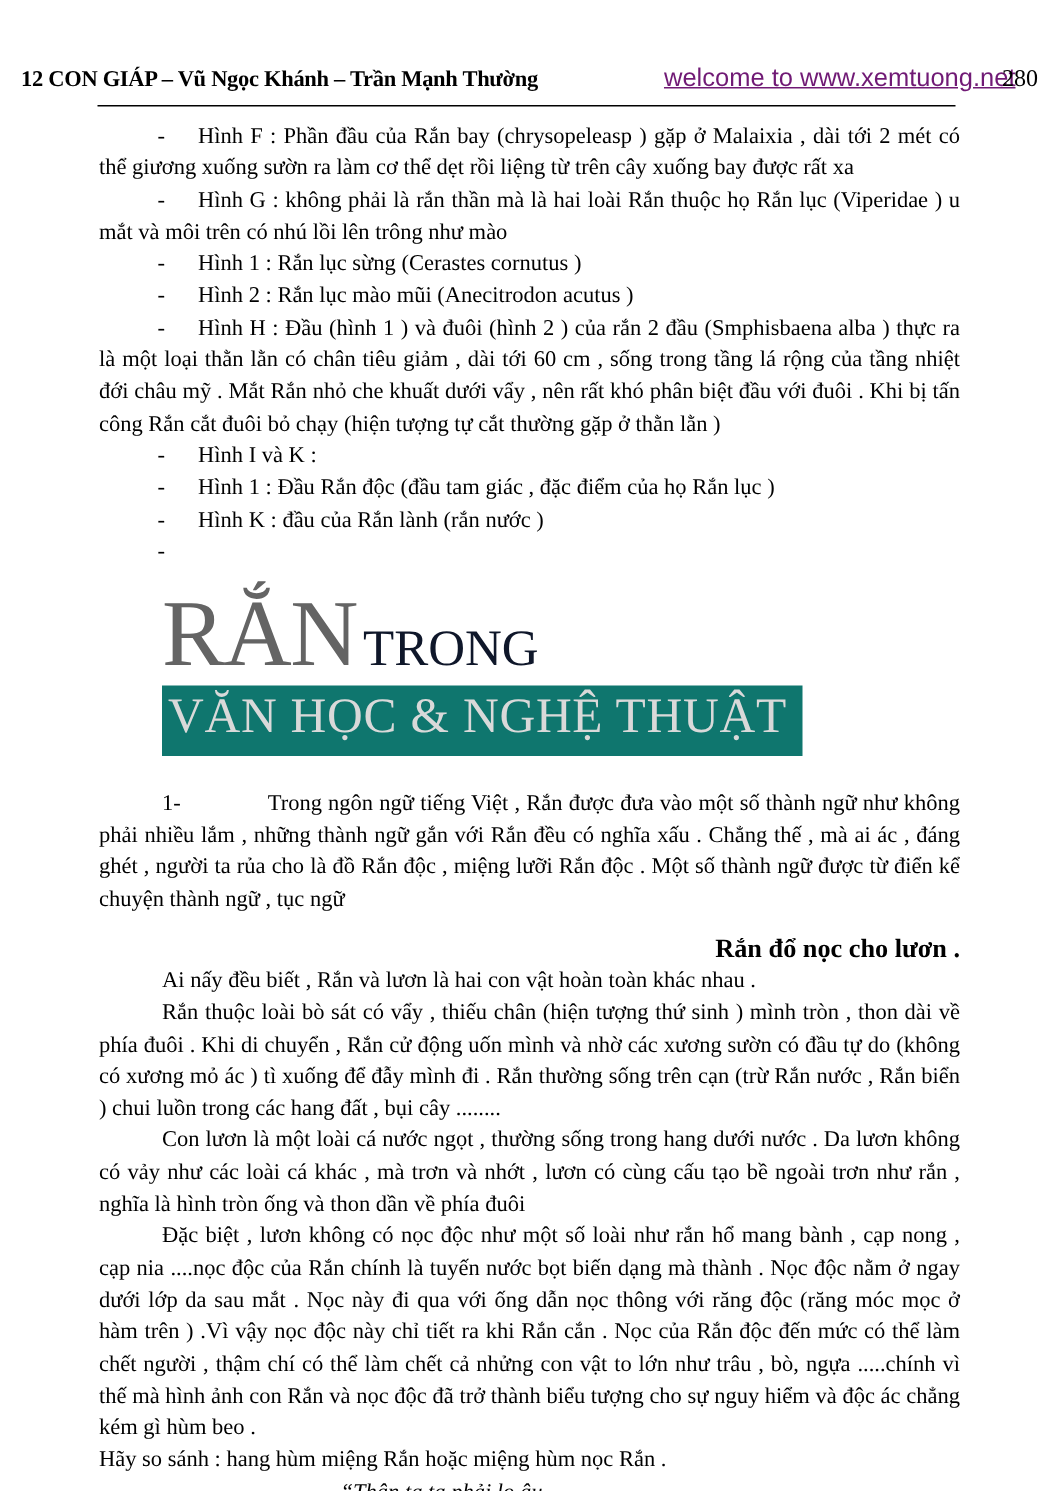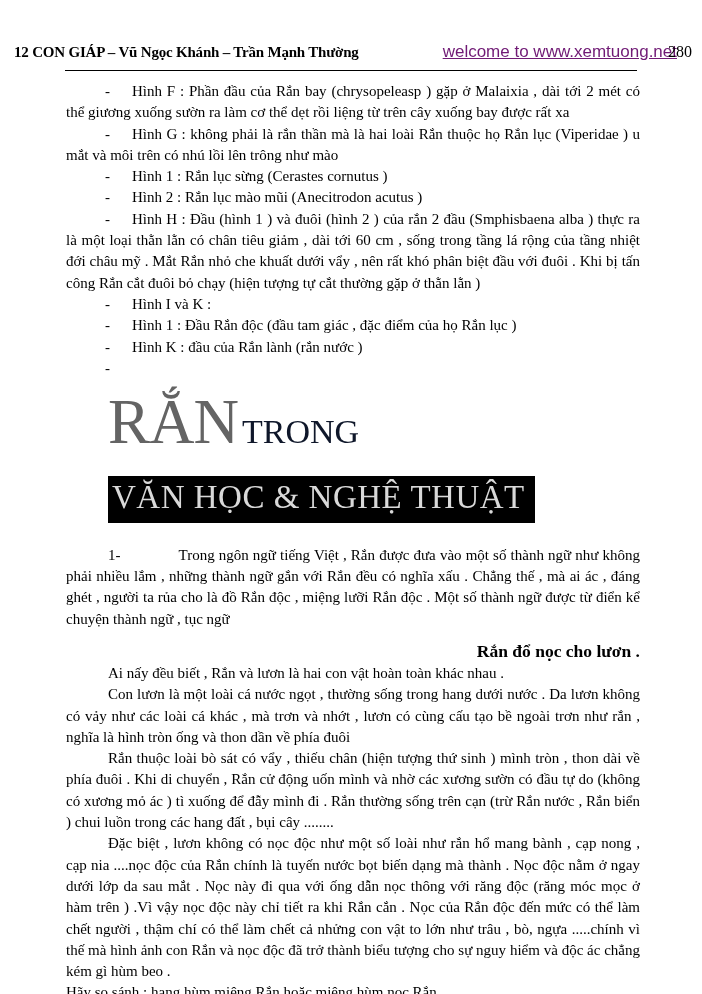--- a/index.html
+++ b/index.html
@@ -28,22 +28,22 @@
   p { margin:0; }
   .li { text-indent:39px; }
   .dash { display:inline; }
   .gap { display:inline-block; width:22px; }
 
   .title-block { margin:12px 0 0 42px; text-align:left; }
   .title-line { line-height:1; }
   .title-main { font-size:63px; color:#646464; letter-spacing:-1px; }
   .title-sub  { font-size:34px; color:#0f172a; margin-left:4px; }
   .title-banner {
-    display:inline-block; background:#000000; color:#d9d9d9;
-    font-size:33px; line-height:1.2; padding:2px 10px 5px 4px; margin-top:22px;
+    display:inline-block; background:#0f766e; color:#d9d9d9;
+    font-size:33px; line-height:1.2; padding:2px 10px 5px 4px; margin-top:3px;
     letter-spacing:0.5px; white-space:nowrap;
   }
 
   .para { text-indent:42px; }
   .intro { margin-top:22px; }
   .num { display:inline; }
   .numgap { display:inline-block; width:58px; }
 
   .section-heading {
     margin:9px 0 0 42px; font-size:17.5px; font-weight:bold; text-align:right;
@@ -80,21 +80,21 @@
     <div class="title-block">
       <div class="title-line"><span class="title-main">RẮN</span><span class="title-sub">TRONG</span></div>
       <div class="title-banner">VĂN HỌC &amp; NGHỆ THUẬT</div>
     </div>
 
     <p class="para intro"><span class="num">1-</span><span class="numgap"></span><span>Trong ngôn ngữ tiếng Việt , Rắn được đưa vào một số thành ngữ như không phải nhiều lắm , những thành ngữ gắn với Rắn đều có nghĩa xấu . Chẳng thế , mà ai ác , đáng ghét , người ta rủa cho là đồ Rắn độc , miệng lưỡi Rắn độc . Một số thành ngữ được từ điển kể chuyện thành ngữ , tục ngữ</span></p>
 
     <p class="section-heading">Rắn đổ nọc cho lươn .</p>
 
     <p class="para">Ai nấy đều biết , Rắn và lươn là hai con vật hoàn toàn khác nhau .</p>
+    <p class="para">Rắn thuộc loài bò sát có vẩy , thiếu chân (hiện tượng thứ sinh ) mình tròn , thon dài về phía đuôi . Khi di chuyển , Rắn cử động uốn mình và nhờ các xương sườn có đầu tự do (không có xương mỏ ác ) tì xuống để đẫy mình đi . Rắn thường sống trên cạn (trừ Rắn nước , Rắn biển ) chui luồn trong các hang đất , bụi cây ........</p>
     <p class="para">Con lươn là một loài cá nước ngọt , thường sống trong hang dưới nước . Da lươn không có vảy như các loài cá khác , mà trơn và nhớt , lươn có cùng cấu tạo bề ngoài trơn như rắn , nghĩa là hình tròn ống và thon dần về phía đuôi</p>
-    <p class="para">Rắn thuộc loài bò sát có vẩy , thiếu chân (hiện tượng thứ sinh ) mình tròn , thon dài về phía đuôi . Khi di chuyển , Rắn cử động uốn mình và nhờ các xương sườn có đầu tự do (không có xương mỏ ác ) tì xuống để đẫy mình đi . Rắn thường sống trên cạn (trừ Rắn nước , Rắn biển ) chui luồn trong các hang đất , bụi cây ........</p>
     <p class="para">Đặc biệt , lươn không có nọc độc như một số loài như rắn hổ mang bành , cạp nong , cạp nia ....nọc độc của Rắn chính là tuyến nước bọt biến dạng mà thành . Nọc độc nằm ở ngay dưới lớp da sau mắt . Nọc này đi qua với ống dẫn nọc thông với răng độc (răng móc mọc ở hàm trên ) .Vì vậy nọc độc này chỉ tiết ra khi Rắn cắn . Nọc của Rắn độc đến mức có thể làm chết người , thậm chí có thể làm chết cả nhửng con vật to lớn như trâu , bò, ngựa .....chính vì thế mà hình ảnh con Rắn và nọc độc đã trở thành biểu tượng cho sự nguy hiểm và độc ác chẳng kém gì hùm beo .</p>
     <p class="para noindent">Hãy so sánh : hang hùm miệng Rắn hoặc miệng hùm nọc Rắn .</p>
 
     <p class="quote">“Thân ta ta phải lo âu</p>
 
   </div>
 </div>
 
 </body></html>

